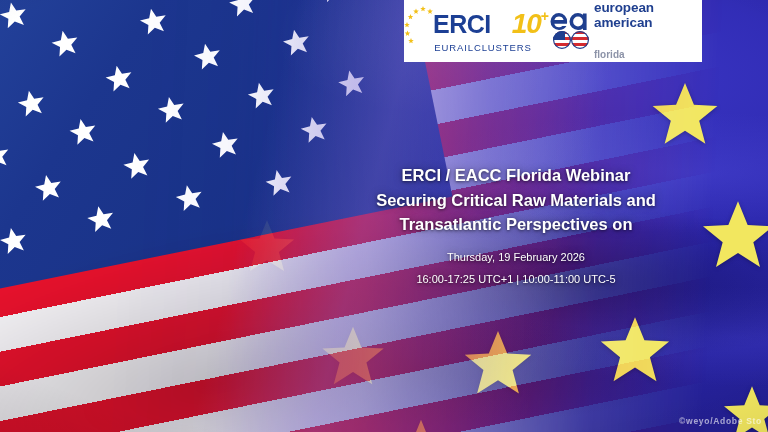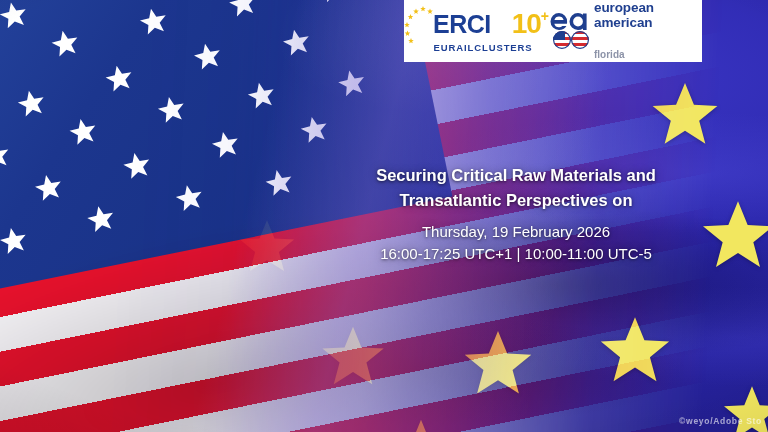--- a/index.html
+++ b/index.html
@@ -98,28 +98,29 @@
   .erci{ display:flex; flex-direction:column; align-items:center; position:relative; width:128px; }
   .erci-top{ display:flex; align-items:flex-start; position:relative; height:32px; }
   .erci-stars{ position:absolute; left:-6px; top:-5px; width:44px; height:42px; }
   .erci-word{
     font-size:25px; font-weight:bold; color:#1c3f94;
     letter-spacing:-.5px; line-height:30px; margin-left:30px;
   }
   .erci-ten{
     font-size:28px; font-weight:bold; color:#f2c018;
     line-height:30px; letter-spacing:-1px;
+    font-style:italic;
     margin-left:21px;
   }
   .erci-plus{
     font-size:14px; font-weight:bold; color:#f2c018;
     line-height:12px; margin-top:1px;
   }
   .erci-sub{
-    font-size:9.5px; font-weight:bold; color:#1c3f94;
+    font-size:9.5px; font-weight:normal; color:#1c3f94;
     letter-spacing:.9px; margin-top:1px; margin-left:14px;
   }
 
   .eacc{ display:flex; align-items:center; }
   .eacc-mark{ width:44px; height:42px; position:relative; flex:0 0 auto; }
   .eacc-text{ display:flex; flex-direction:column; }
   .eacc-l1, .eacc-l2{
     font-size:13.5px; font-weight:bold; color:#1f3f8f; line-height:15px;
     letter-spacing:-.1px;
   }
@@ -132,21 +133,21 @@
     position:absolute; left:330px; top:163px; width:372px;
     text-align:center; color:#ffffff;
   }
   .headline .tline{
     font-size:16.5px; font-weight:bold; line-height:24.5px;
     text-shadow:0 1px 3px rgba(0,0,0,.55), 0 0 9px rgba(0,0,0,.35);
     white-space:nowrap;
   }
   .datewrap{ margin-top:9px; }
   .datewrap .dline{
-    font-size:15px; font-weight:normal; line-height:22px;
+    font-size:11px; font-weight:normal; line-height:22px;
     text-shadow:0 1px 3px rgba(0,0,0,.55), 0 0 9px rgba(0,0,0,.35);
     white-space:nowrap;
     text-align:center;
   }
 
   
   .watermark{
     position:absolute; right:6px; bottom:6px;
     font-size:8.5px; font-weight:bold; letter-spacing:.7px;
     color:rgba(255,255,255,.60);
@@ -351,20 +352,21 @@
         </g>
       </svg>
       <div class="eacc-text">
         <span class="eacc-l1">european american</span>
         <span class="eacc-l3">florida</span>
       </div>
     </div>
   </div>
 
   <div class="headline">
+    <div class="tline">ERCI / EACC Florida Webinar</div>
     <div class="tline">Securing Critical Raw Materials and</div>
     <div class="tline">Transatlantic Perspectives on</div>
     <div class="datewrap">
       <div class="dline">Thursday, 19 February 2026</div>
       <div class="dline">16:00-17:25 UTC+1 | 10:00-11:00 UTC-5</div>
     </div>
   </div>
 
   <div class="watermark">©weyo/Adobe Sto</div>
 

